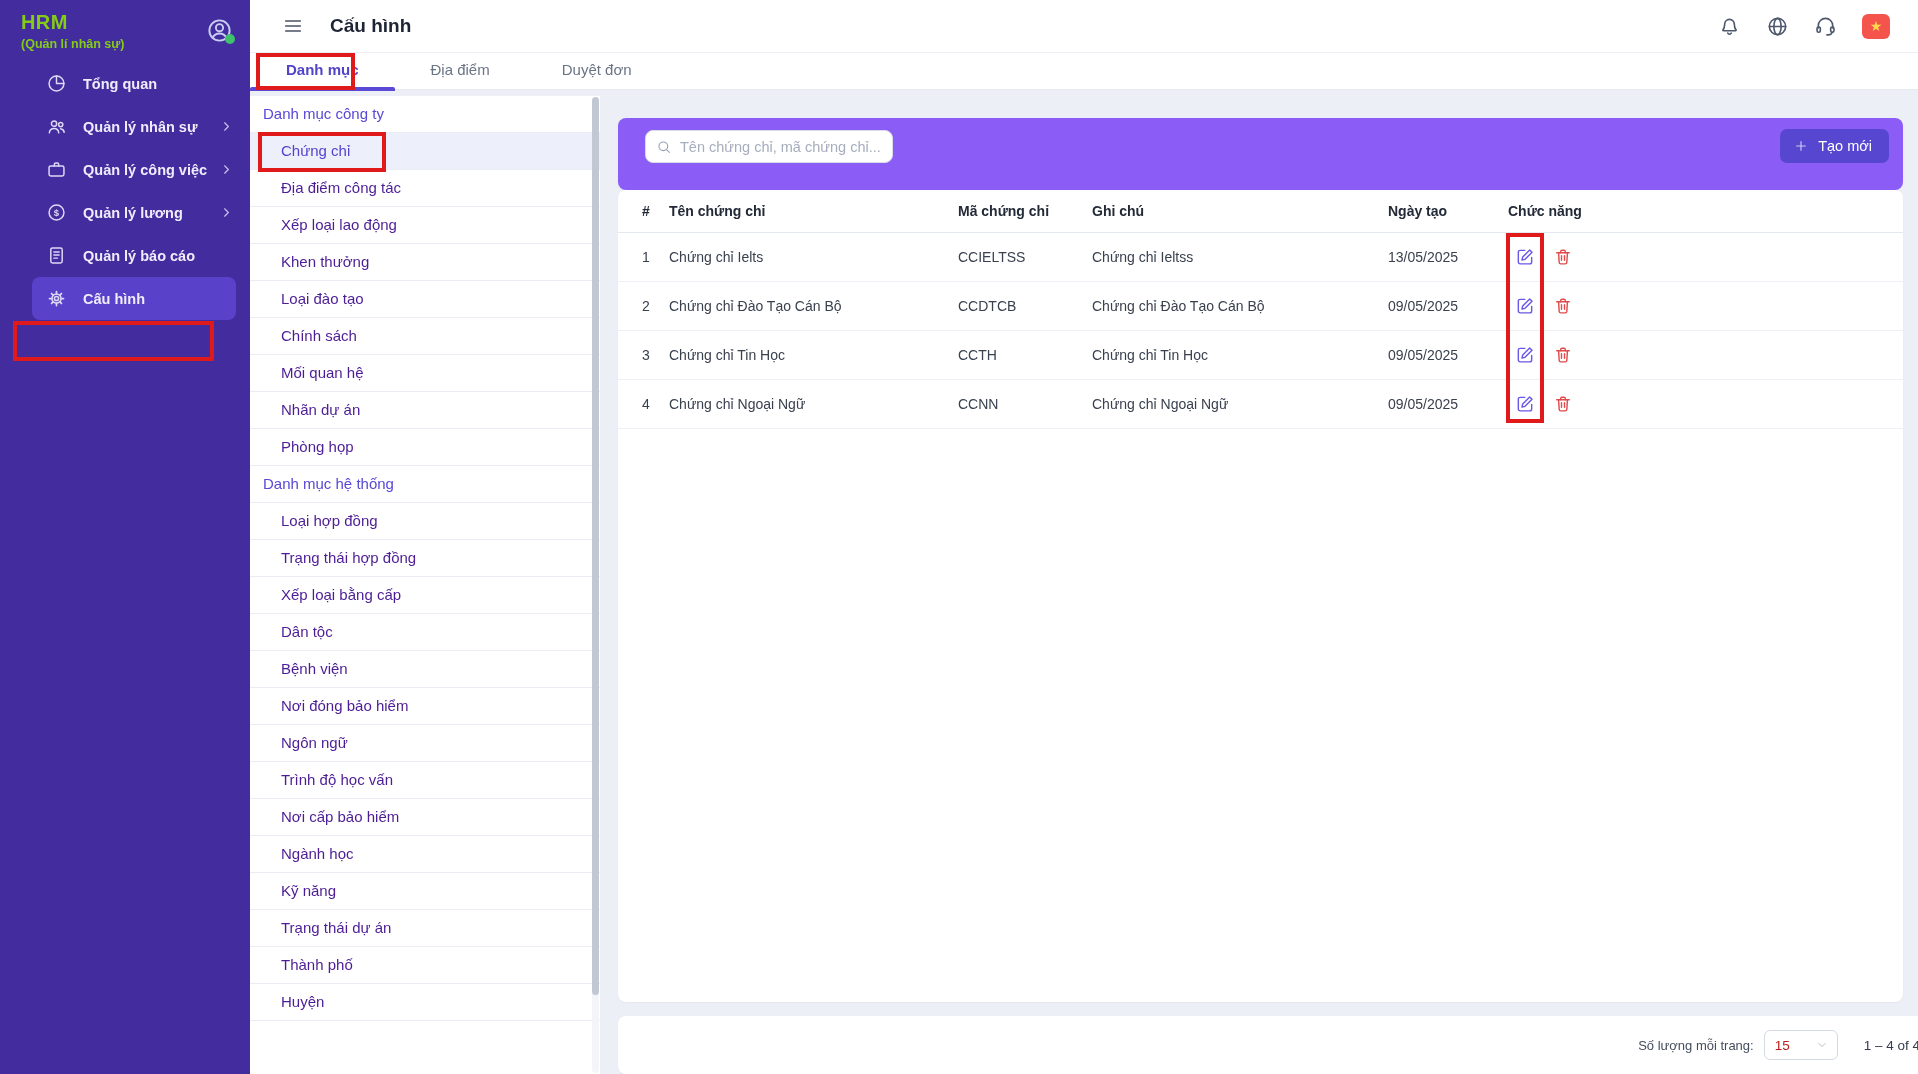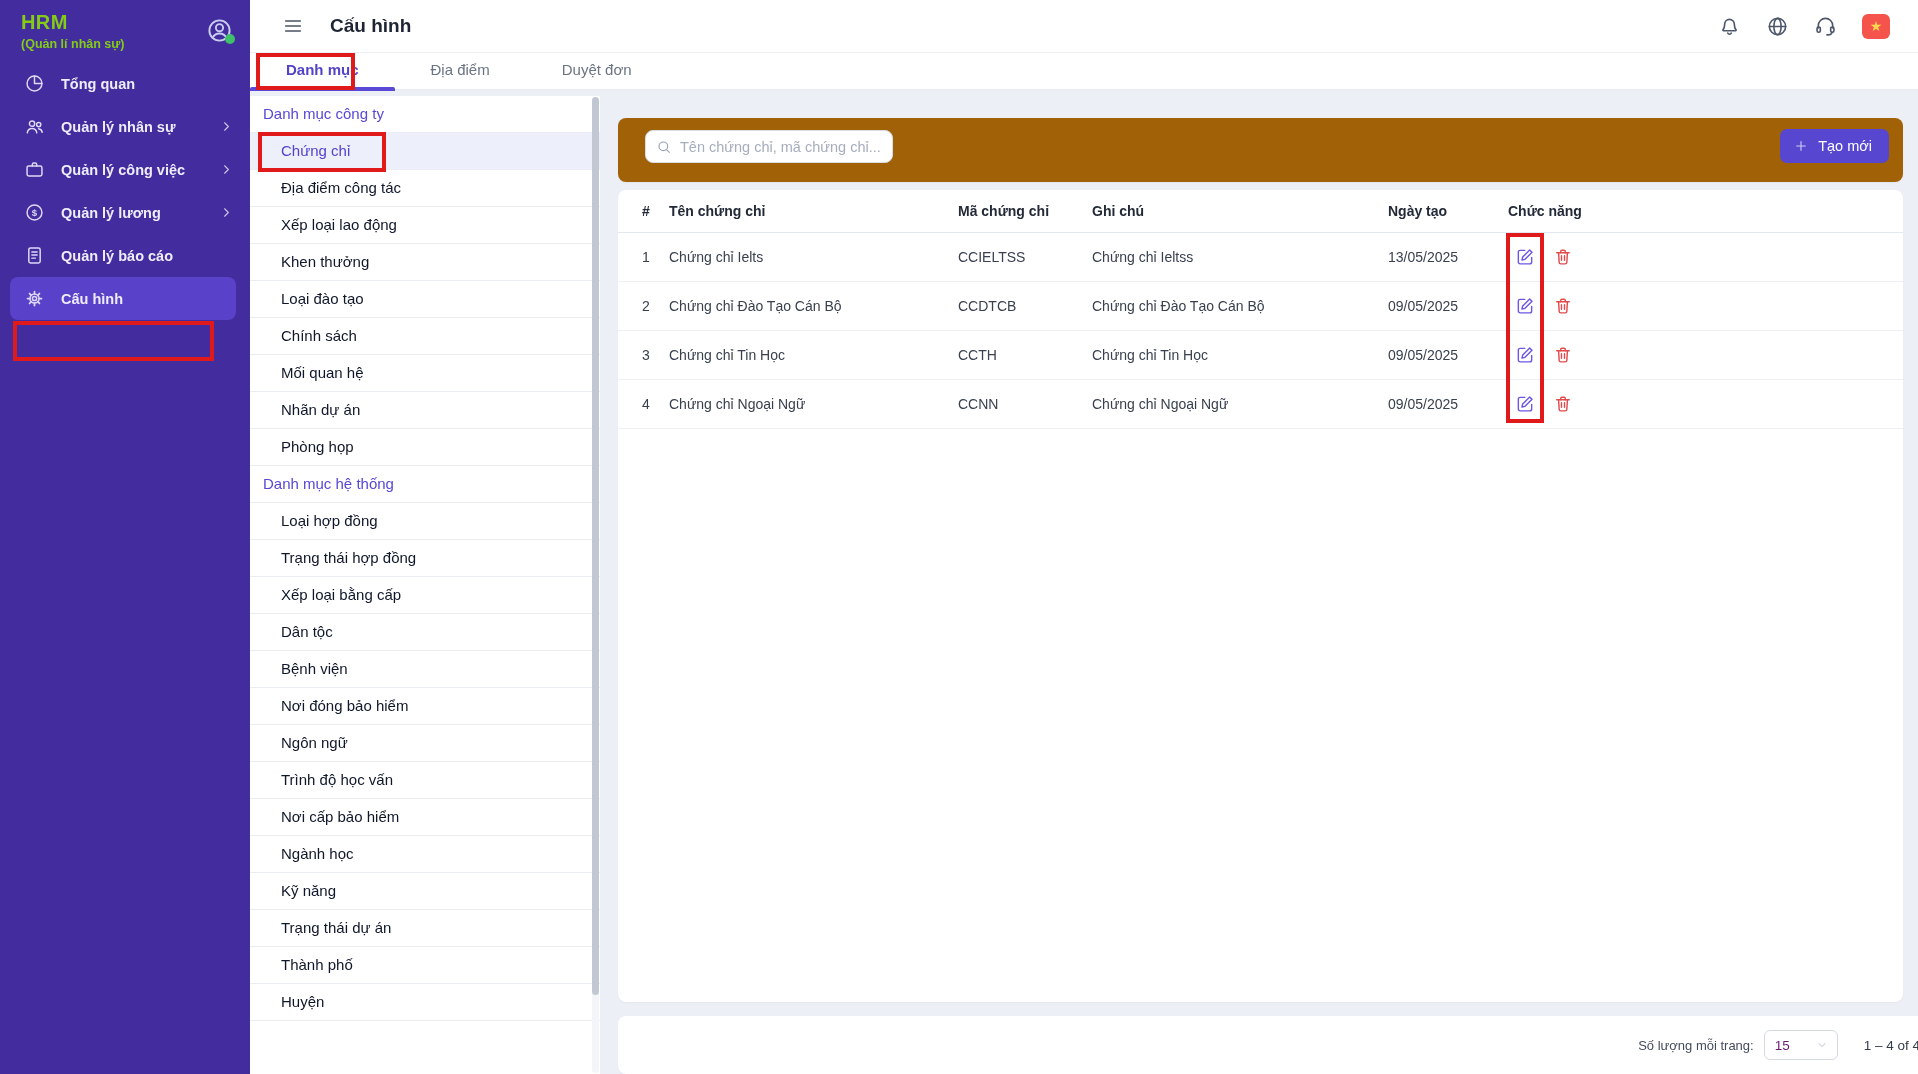--- a/index.html
+++ b/index.html
@@ -9,21 +9,21 @@
   #app{position:relative;width:1918px;height:1074px;background:#edeff6;}
 
   
   .sidebar{position:absolute;left:0;top:0;width:250px;height:1074px;background:#422c9e;z-index:2;}
   .logo{position:absolute;left:21px;top:11px;color:#84cc16;}
   .logo .name{font-size:20px;font-weight:bold;letter-spacing:.4px;}
   .logo .sub{font-size:12.5px;font-weight:bold;margin-top:3px;}
   .avatar{position:absolute;right:17px;top:17px;width:27px;height:27px;color:#c9cdf0;}
   .avatar svg{width:27px;height:27px;display:block;}
   .avatar .dot{position:absolute;right:-2px;bottom:0;width:10px;height:10px;border-radius:50%;background:#3fc06a;}
-  .nav{position:absolute;top:62px;left:0;right:0;}
+  .nav{position:absolute;top:62px;left:0;right:0;padding-left:22px;}
   .nav-item{position:relative;height:43px;display:flex;align-items:center;
             padding:0 16px 0 24px;font-size:14.5px;font-weight:600;color:#efecfb;cursor:pointer;}
   .nav-item .nicon{width:21px;height:21px;margin-right:16px;flex:none;color:#ddd8f6;}
   .nav-item .nicon svg{width:21px;height:21px;display:block;}
   .nav-item .chev{margin-left:auto;width:15px;height:15px;color:#cdc6ef;flex:none;}
   .nav-item .chev svg{width:15px;height:15px;display:block;}
   .nav-item.active{background:#5a41c9;border-radius:8px;margin:0 14px 0 10px;padding-left:14px;}
 
   
   .header{position:absolute;left:250px;top:0;right:0;height:52px;background:#fff;
@@ -43,27 +43,27 @@
   .tab{position:relative;height:38px;line-height:36px;padding:0 36px;font-size:15px;color:#6b7484;cursor:pointer;}
   .tab.active{color:#5244c8;font-weight:600;}
   .tab.active::after{content:"";position:absolute;left:0;right:0;bottom:-1px;height:4px;
                      background:#5a49d4;border-radius:2px 2px 0 0;}
 
   
   .catpanel{position:absolute;left:250px;top:96px;width:350px;bottom:0;background:#fff;}
   .cat-head{height:37px;line-height:36px;box-sizing:border-box;border-bottom:1px solid #eaedf4;
             padding-left:13px;font-size:15px;color:#5848d6;}
   .cat-item{height:37px;line-height:36px;box-sizing:border-box;border-bottom:1px solid #eaedf4;
-            padding-left:31px;font-size:15px;color:#0f172a;cursor:pointer;white-space:nowrap;}
+            padding-left:31px;font-size:15px;color:#4c1d95;cursor:pointer;white-space:nowrap;}
   .cat-item.selected{background:#edeffa;color:#5443cd;}
   .cat-scroll{position:absolute;right:1px;top:1px;width:7px;bottom:1px;background:#f4f5f8;border-radius:4px;}
   .cat-thumb{position:absolute;left:0;top:0;width:7px;height:92%;background:#c2c8d3;border-radius:4px;}
 
   
-  .search-card{position:absolute;left:618px;top:118px;width:1285px;height:64px;background:#a16207;
+  .search-card{position:absolute;left:618px;top:118px;width:1285px;height:72px;background:#8b5cf6;
                border-radius:8px;box-shadow:0 1px 2px rgba(25,35,65,.04);}
   .search-box{position:absolute;left:27px;top:12px;width:248px;height:33px;border:1px solid #d8dde8;
               border-radius:8px;box-sizing:border-box;display:flex;align-items:center;background:#fff;}
   .search-box .sicon{width:16px;height:16px;margin:0 8px 0 10px;color:#9aa3b4;flex:none;}
   .search-box .sicon svg{width:16px;height:16px;display:block;}
   .search-box input{border:0;outline:0;flex:1;font-size:14.5px;color:#39404e;font-family:inherit;
                     background:transparent;padding:0 8px 0 0;min-width:0;}
   .search-box input::placeholder{color:#a6adbc;}
   .create-btn{position:absolute;right:14px;top:11px;height:34px;padding:0 17px 0 13px;background:#5747d0;
               color:#fff;border:0;border-radius:7px;font-size:14.5px;font-family:inherit;display:flex;
@@ -85,21 +85,21 @@
   .icon-btn svg{width:20px;height:20px;display:block;}
   .icon-btn.edit{color:#6a58e6;}
   .icon-btn.del{color:#e14b4b;}
 
   
   .footer{position:absolute;left:618px;top:1016px;width:1500px;height:58px;background:#fff;border-radius:8px;
           display:flex;align-items:center;justify-content:flex-end;padding-right:16px;box-sizing:border-box;
           box-shadow:0 1px 2px rgba(25,35,65,.04);}
   .pp-label{font-size:13px;color:#454d5c;}
   .pp-select{width:74px;height:30px;border:1px solid #d4dae4;border-radius:6px;margin-left:10px;
-             display:flex;align-items:center;box-sizing:border-box;padding:0 8px 0 10px;color:#701a75;
+             display:flex;align-items:center;box-sizing:border-box;padding:0 8px 0 10px;color:#b91c1c;
              font-size:13.5px;cursor:pointer;background:#fff;}
   .pp-select .cdown{margin-left:auto;width:14px;height:14px;color:#b9c0cc;}
   .pp-select .cdown svg{width:14px;height:14px;display:block;}
   .pp-range{font-size:13.5px;font-weight:400;color:#353d4b;margin:0 30px 0 26px;text-align:right;}
   .pager{display:flex;align-items:center;gap:24px;}
   .pg-btn{width:20px;height:20px;color:#c3c9d4;background:none;border:0;padding:0;cursor:pointer;}
   .pg-btn svg{width:20px;height:20px;display:block;}
 
   
   .hl{position:absolute;border:4px solid #e01a1a;box-sizing:border-box;pointer-events:none;z-index:40;}

